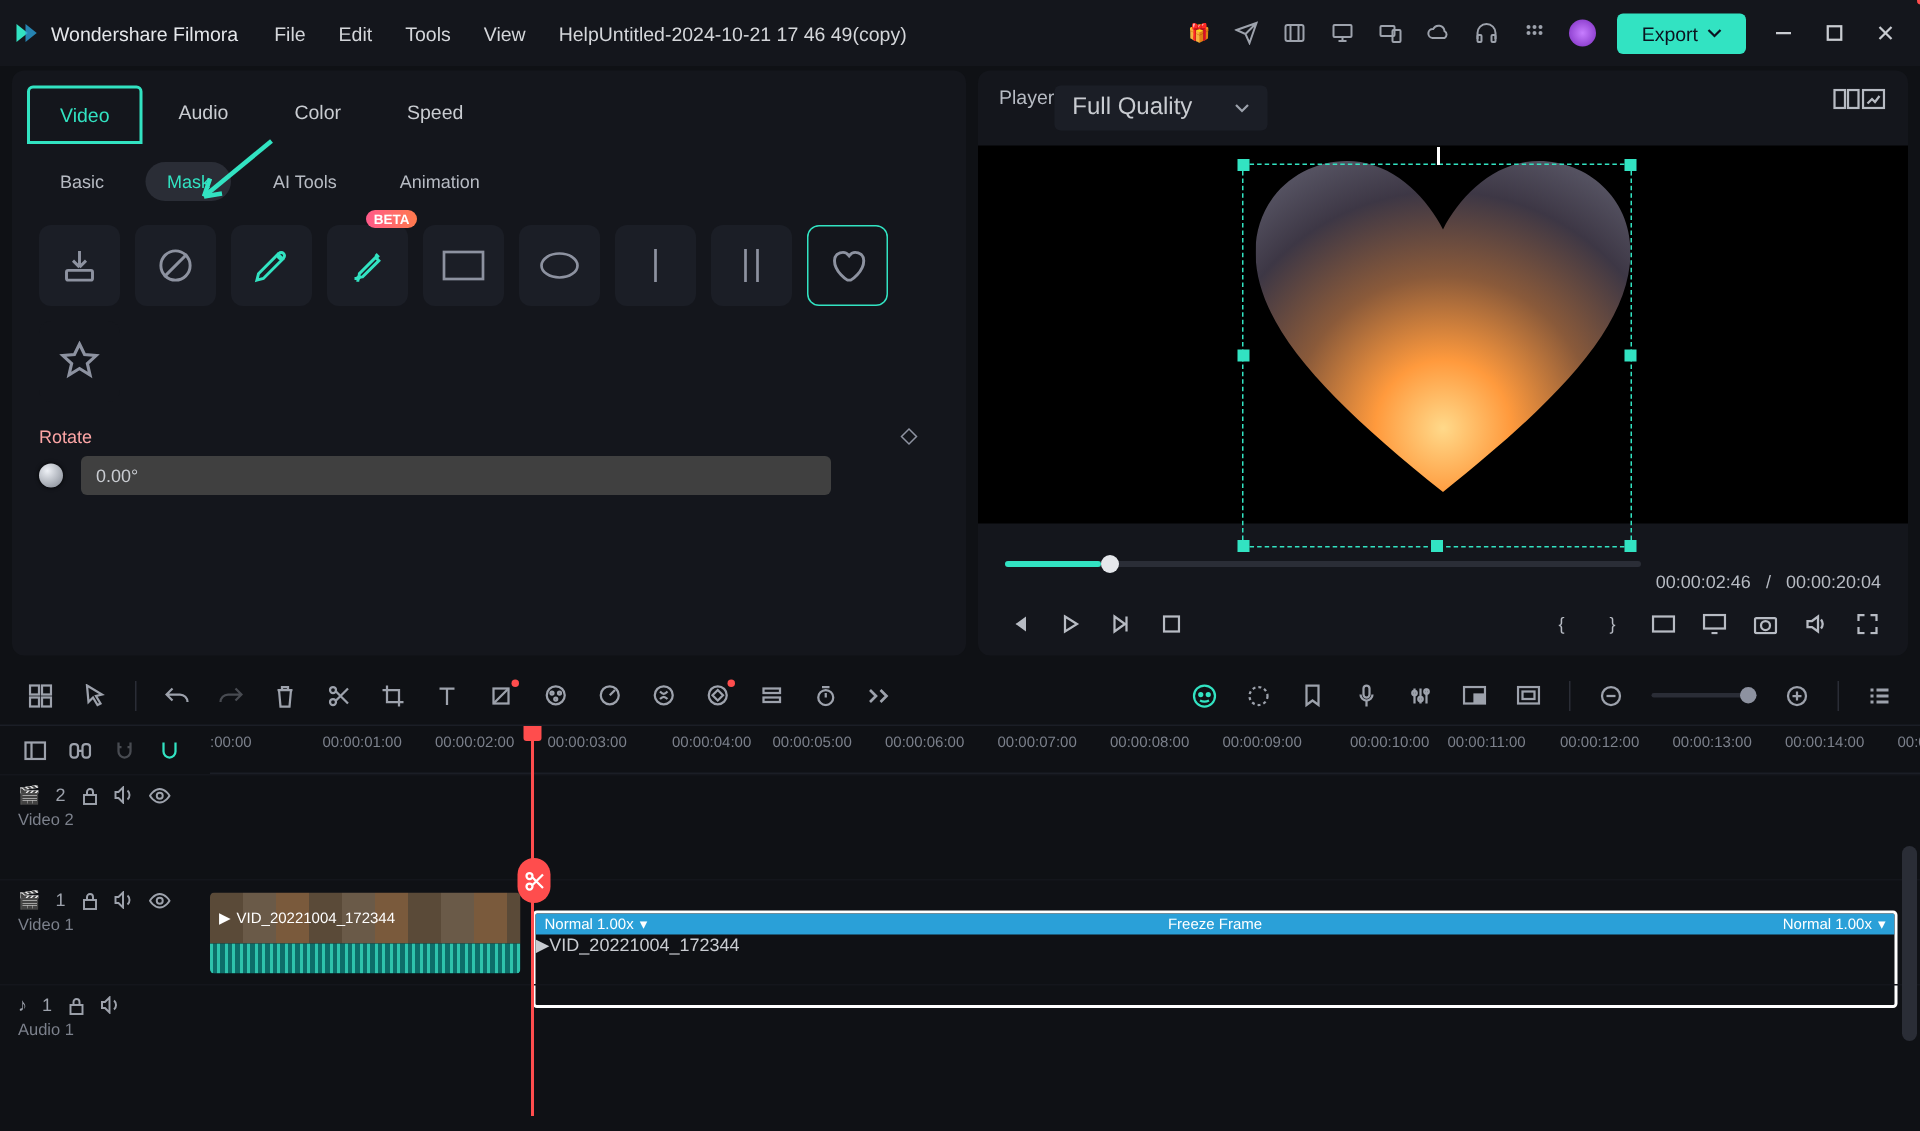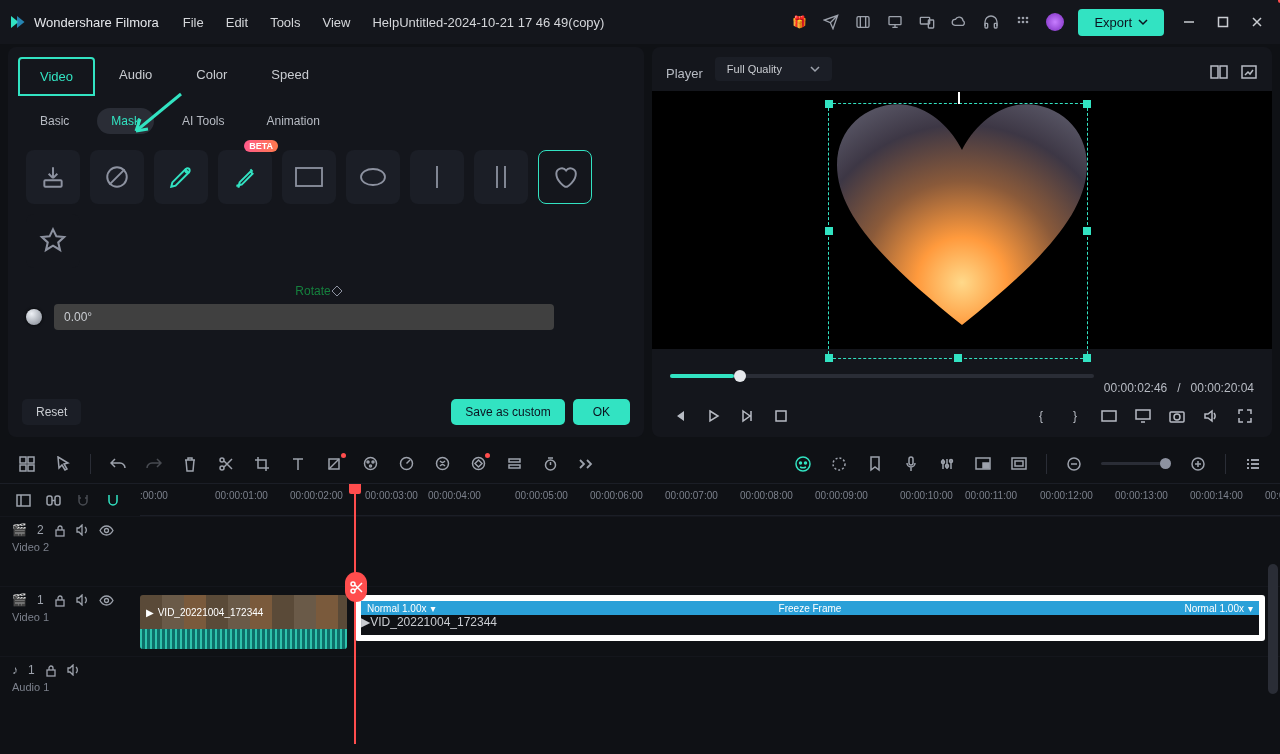--- a/index.html
+++ b/index.html
@@ -26,34 +26,34 @@
   .mask-shapes { display: flex; flex-wrap: wrap; gap: 10px; padding: 10px 18px 6px 18px; position:relative; }
   .shape-btn { width: 54px; height: 54px; background: #1b1e26; border-radius: 8px; display: flex; align-items: center; justify-content: center; cursor: pointer; color:#8d92a0; position:relative;}
   .shape-btn.active { border: 1.5px solid #32e3c2; background:#14161c; }
   .shape-btn .beta { position:absolute; top:-10px; right:-6px; background:linear-gradient(90deg,#ff5a8a,#ff7a4d); color:#fff; font-size:9px; padding:1px 5px; border-radius:7px; font-weight:600;}
   .properties { padding: 10px 18px 0 18px; flex:1; overflow:hidden;}
   .prop-header { display:flex; align-items:center; justify-content:space-between; background:#1b1e26; border-radius:6px; padding:8px 12px; margin-bottom:10px;}
   .toggle { width:30px; height:16px; border-radius:10px; background:#1e6e5e; position:relative; display:inline-block; margin-right:8px; vertical-align:middle;}
   .toggle::after{content:""; position:absolute; width:12px; height:12px; background:#32e3c2; border-radius:50%; top:2px; right:2px;}
   .prop-header-icons { display:flex; gap:16px; color:#8d92a0; }
   .prop-row { margin-bottom: 8px; }
-  .prop-label { font-size:12px; color:#15803d; display:flex; justify-content:center; align-items:center; padding-right:14px;}
+  .prop-label { font-size:12px; color:#fca5a5; display:flex; justify-content:space-between; align-items:center; padding-right:14px;}
   .slider-row { display:flex; align-items:center; gap:12px; margin-top:6px;}
   .slider-knob { width:16px; height:16px; border-radius:50%; background:radial-gradient(circle at 35% 30%, #eef1f6, #7e848f); box-shadow:0 0 3px #000;}
   .slider-value { background:#404040; padding:6px 10px; border-radius:4px; font-size:12px; width:500px; }
   .footer-btns { display:flex; justify-content:space-between; padding:10px 14px 12px 14px; }
   .btn-reset { background:#1b1e26; padding:6px 14px; border-radius:5px; font-size:12px; cursor:pointer;}
   .btn-group-right { display:flex; gap:8px;}
   .btn-save { background:#32e3c2; color:#0b1320; padding:6px 14px; border-radius:5px; font-size:12px; cursor:pointer;}
   .btn-ok { background:#32e3c2; color:#0b1320; padding:6px 20px; border-radius:5px; font-size:12px; cursor:pointer;}
 
   .right-panel { flex:1; background:#14161c; border-radius:8px; margin:3px 8px 3px 4px; display:flex; flex-direction:column;}
-  .player-top { display:flex; align-items:flex-end; padding:10px 14px; gap:12px; }
+  .player-top { display:flex; align-items:flex-start; padding:10px 14px; }
   .player-label { font-size:13px; color:#b7bbc3; }
-  .quality-dd { background:#1b1e26; padding:6px 12px; border-radius:4px; font-size:11px; display:flex; align-items:center; gap:28px; cursor:pointer;}
+  .quality-dd { background:#1b1e26; padding:6px 12px; border-radius:4px; font-size:16px; display:flex; align-items:center; gap:28px; cursor:pointer;}
   .player-view { flex:1; background:#000; margin:0 0 4px 0; position:relative; display:flex; align-items:center; justify-content:center;}
   .selection-box { position:absolute; border:1.5px dashed #32e3c2; }
   .handle { position:absolute; width:8px; height:8px; background:#32e3c2; }
   .heart-clip { width:250px; height:250px; background: radial-gradient(circle at 50% 75%, #ffd98a 0%, #ff9a3d 20%, #8a5a3a 45%, #3d3745 70%, #6a6a7a 100%); clip-path: path('M125 230 C 50 170, 0 120, 0 70 C 0 30, 35 5, 70 10 C 95 14, 115 35, 125 55 C 135 35, 155 14, 180 10 C 215 5, 250 30, 250 70 C 250 120, 200 170, 125 230 Z'); position:relative;}
   .ph-marker { position:absolute; top:-12px; left:50%; width:2px; height:12px; background:#fff;}
   .player-scrub { display:flex; align-items:center; padding:4px 18px; gap:10px;}
   .scrub-track { flex:1; height:4px; background:#2a2d36; border-radius:2px; position:relative;}
   .scrub-fill { position:absolute; left:0; top:0; height:100%; width:15%; background:#32e3c2; border-radius:2px;}
   .scrub-knob { position:absolute; left:15%; top:-4px; width:12px; height:12px; border-radius:50%; background:#e5e7eb;}
   .time-txt { font-size:12px; color:#b7bbc3;margin-top:24px; }
@@ -80,21 +80,21 @@
   .track-head .icons{ display:flex; gap:10px; align-items:center; color:#9da2ac;}
   .track-head .tlabel { font-size:11px; color:#7c818c;}
   .track-lane { height:70px; border-top:1px solid #14161c; position:relative;}
   .track-lane.audio { height:50px;}
   .clip { position:absolute; top:8px; height:54px; border-radius:3px; overflow:hidden;}
   .clip .thumbs { height:34px; background:repeating-linear-gradient(90deg,#5a4a38 0 22px,#6a5a48 22px 44px,#7a5a3c 44px 66px); display:flex; align-items:center; padding-left:6px; gap:4px; font-size:10px; color:#fff;}
   .clip .wave { height:20px; background:linear-gradient(#0d6e69,#0d6e69); position:relative; overflow:hidden;}
   .clip .wave::before{content:""; position:absolute; inset:0; background:repeating-linear-gradient(90deg, rgba(60,230,200,.7) 0 2px, transparent 2px 5px);}
   .clip-bar { height:14px; background:#2aa0d8; font-size:10px; color:#fff; display:flex; align-items:center; padding:0 6px; gap:4px;}
   .freeze-label{ position:absolute; left:50%; transform:translateX(-50%); }
-  .clip2{ position:absolute; top:8px; height:46px; border-radius:3px; overflow:hidden; border:6px solid #ffffff;}
+  .clip2{ position:absolute; top:20px; height:65px; border-radius:3px; overflow:hidden; border:2px solid #ffffff;}
   .playhead { position:absolute; top:0; bottom:0; width:2px; background:#ff4d4d; left:214px; z-index:5;}
   .playhead .head{ position:absolute; top:-2px; left:-5px; width:12px; height:12px; background:#ff4d4d; border-radius:2px;}
   .scissors { position:absolute; top:88px; left:205px; width:22px; height:30px; background:#ff4d4d; border-radius:11px; display:flex; align-items:center; justify-content:center; z-index:6; color:#fff;}
   .arrow-annot { position:absolute; pointer-events:none; z-index:10;}
   .vscroll { position:absolute; right:2px; top:80px; width:10px; height:130px; background:#2a2d36; border-radius:5px;}
   svg { display:block; }
   .dot-badge{position:absolute; top:-2px; right:-3px; width:5px; height:5px; background:#ff4d4d; border-radius:50%;}
 </style>
 </head>
 <body>
@@ -279,27 +279,20 @@
               </svg>
             </span>
         </div>
         <div class="slider-row">
           <div class="slider-knob"></div>
           <div class="slider-value">0.00°</div>
         </div>
       </div>
     </div>
 
-    <div class="footer-btns">
-      <div class="btn-reset">Reset</div>
-      <div class="btn-group-right">
-        <div class="btn-save">Save as custom</div>
-        <div class="btn-ok">OK</div>
-      </div>
-    </div>
   </div>
 
   <div class="right-panel">
     <div class="player-top">
       <span class="player-label">Player</span>
       <div class="quality-dd">
         <span>Full Quality</span>
         <svg width="10" height="10" viewBox="0 0 10 10">
             <path d="M1 3l4 4 4-4" stroke="#9da2ac" stroke-width="1.5" fill="none"></path>
           </svg>
@@ -662,21 +655,21 @@
         <div class="tlabel">Audio 1</div>
       </div>
     </div>
 
     <div class="tl-right">
       <div class="ruler" id="ruler">
           <span class="ruler-tick" style="left: 0px;">:00:00</span>
           <span class="ruler-tick" style="left: 75px;">00:00:01:00</span>
           <span class="ruler-tick" style="left: 150px;">00:00:02:00</span>
           <span class="ruler-tick" style="left: 225px;">00:00:03:00</span>
-          <span class="ruler-tick" style="left: 288px;">00:00:04:00</span>
+          <span class="ruler-tick" style="left: 308px;">00:00:04:00</span>
           <span class="ruler-tick" style="left: 375px;">00:00:05:00</span>
           <span class="ruler-tick" style="left: 450px;">00:00:06:00</span>
           <span class="ruler-tick" style="left: 525px;">00:00:07:00</span>
           <span class="ruler-tick" style="left: 600px;">00:00:08:00</span>
           <span class="ruler-tick" style="left: 675px;">00:00:09:00</span>
           <span class="ruler-tick" style="left: 750px; padding-left: 10px;">00:00:10:00</span>
           <span class="ruler-tick" style="left: 825px;">00:00:11:00</span>
           <span class="ruler-tick" style="left: 900px;">00:00:12:00</span>
           <span class="ruler-tick" style="left: 975px;">00:00:13:00</span>
           <span class="ruler-tick" style="left: 1050px;">00:00:14:00</span>

